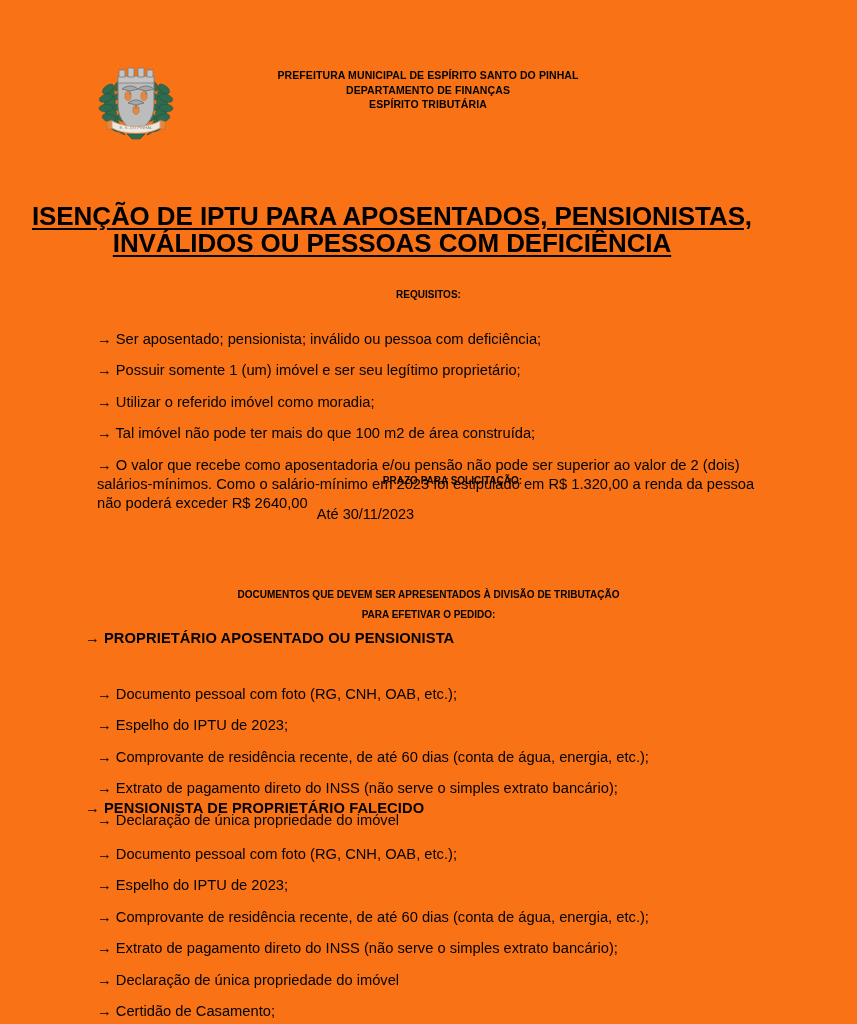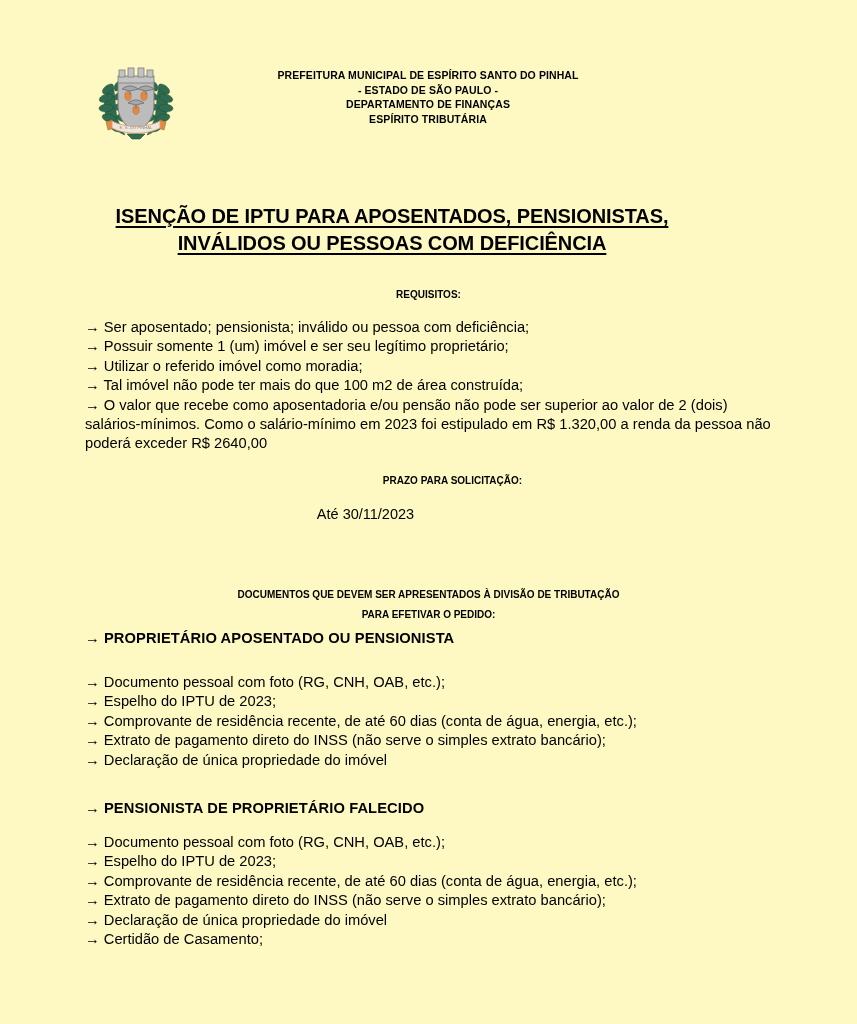--- a/index.html
+++ b/index.html
@@ -12,21 +12,21 @@
     height: 1024px;
     font-family: "Liberation Sans", sans-serif;
     color: #000000;
     position: relative;
     overflow: hidden;
   }
 
   .page {
     position: absolute;
     inset: 0;
-    background: #fef9c3;
+    background: #f97316;
   }
 
   
   .letterhead {
     position: absolute;
     top: 60px;
     left: 0;
     width: 857px;
     height: 86px;
   }
@@ -50,21 +50,21 @@
   }
   .letterhead-text div { white-space: nowrap; }
 
   
   .doc-title {
     position: absolute;
     top: 203px;
     left: 0;
     width: 784px;
     text-align: center;
-    font-size: 20px;
+    font-size: 26px;
     font-weight: bold;
     line-height: 27px;
     letter-spacing: -0.1px;
   }
   .doc-title span {
     text-decoration: underline;
     text-underline-offset: 3px;
   }
 
   
@@ -88,21 +88,21 @@
 
   
   .body-block {
     position: absolute;
     left: 85px;
     width: 694px;
     font-size: 14.7px;
     line-height: 19.4px;
   }
   .body-block p {
-    margin: 0;
+    margin: 12px;
     text-indent: 0;
   }
 
   .sub-head {
     position: absolute;
     left: 85px;
     width: 694px;
     font-size: 14.7px;
     font-weight: bold;
     line-height: 20px;
@@ -189,21 +189,20 @@
           <path d="M18 59 C30 66 54 66 66 59 L66 66 C54 73 30 73 18 66 Z" fill="#f0e6dc" stroke="#d0a277" stroke-width="0.9"></path>
           <text x="42" y="67" font-size="4.2" fill="#8a8a8a" text-anchor="middle" font-family="Liberation Sans, sans-serif">E. S. DO PINHAL</text>
         </g>
 
         <path d="M33 72 L51 72 L46 77 L38 77 Z" fill="#2f6b4f" stroke="#23503b" stroke-width="0.6"></path>
       </svg>
     </div>
 
     <div class="letterhead-text">
       <div>PREFEITURA MUNICIPAL DE ESPÍRITO SANTO DO PINHAL</div>
-      <div>- ESTADO DE SÃO PAULO -</div>
       <div>DEPARTAMENTO DE FINANÇAS</div>
       <div>ESPÍRITO TRIBUTÁRIA</div>
     </div>
   </div>
 
   <div class="doc-title">
     <div><span>ISENÇÃO DE IPTU PARA APOSENTADOS, PENSIONISTAS,</span></div>
     <div><span>INVÁLIDOS OU PESSOAS COM DEFICIÊNCIA </span></div>
   </div>
 

